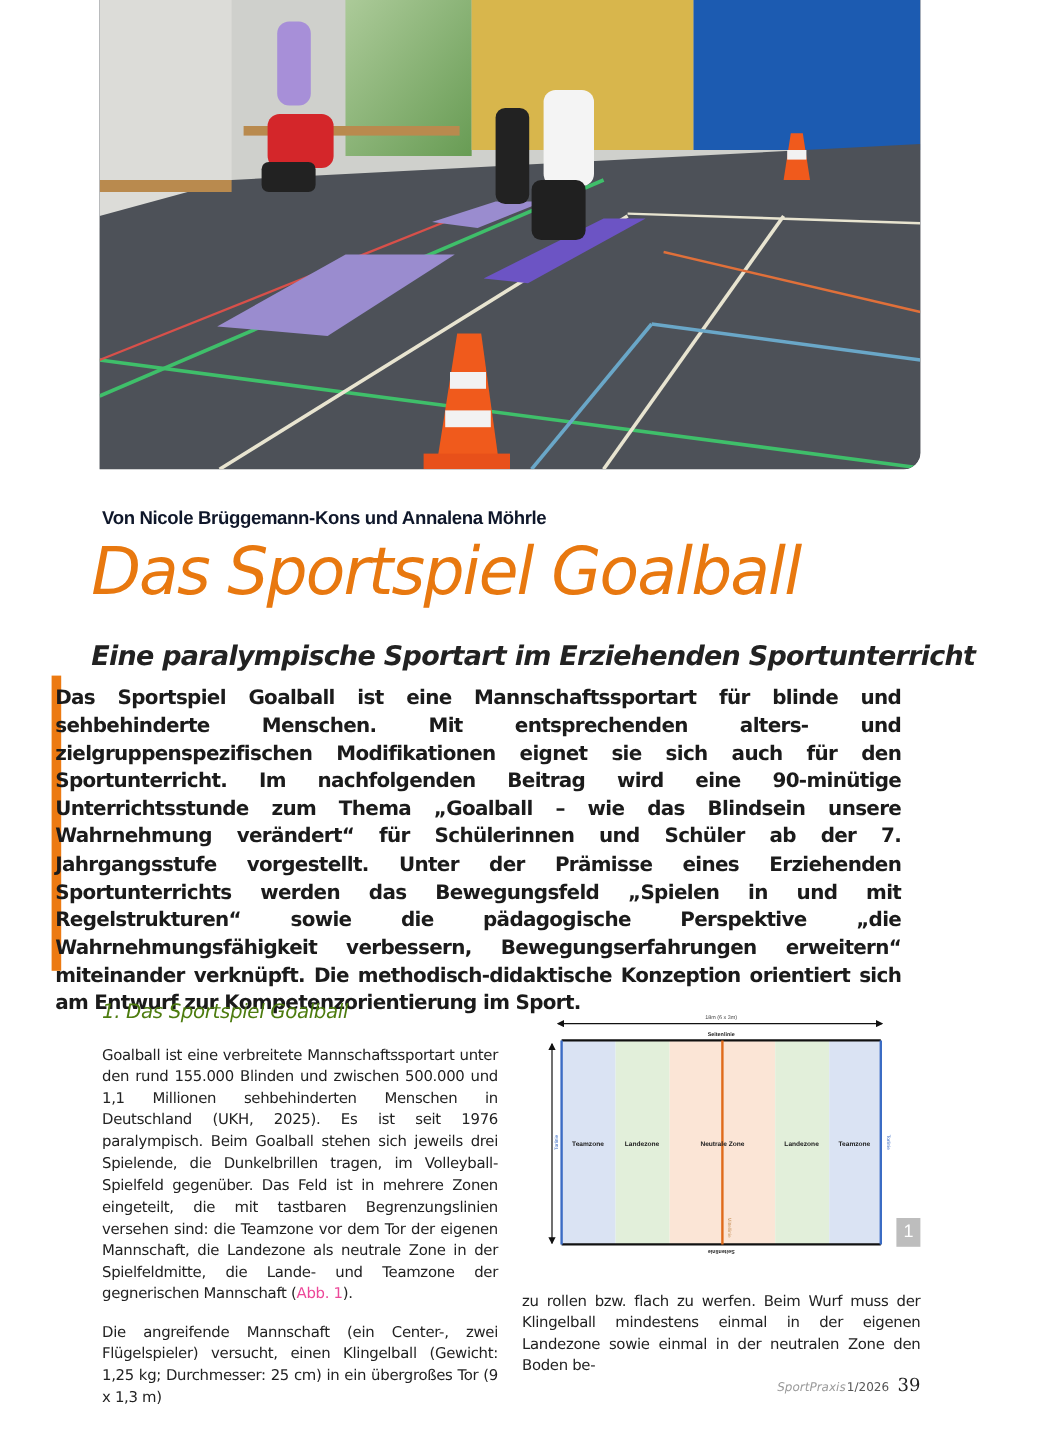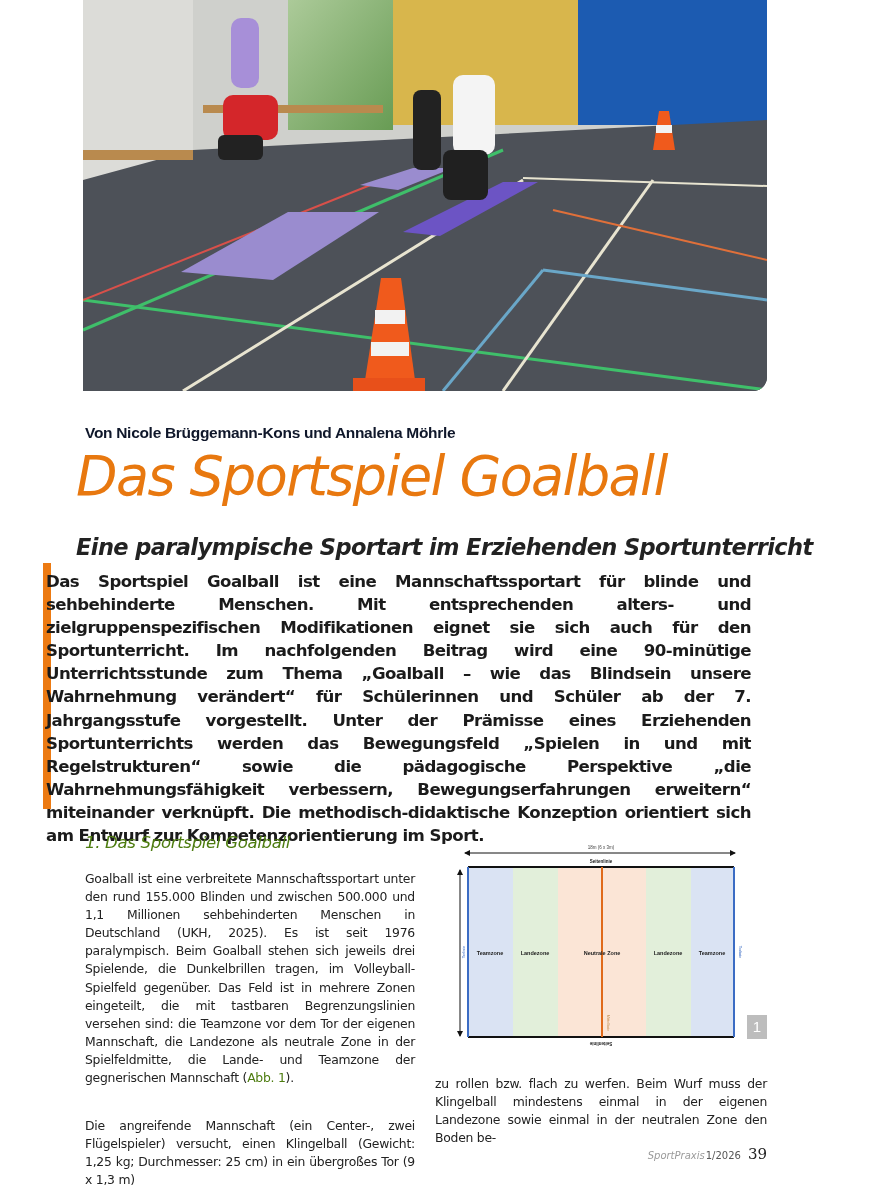--- a/index.html
+++ b/index.html
@@ -47,23 +47,23 @@
   .section-heading {
     position: absolute; left: 85px; top: 833px;
     font-family: "DejaVu Sans", sans-serif; font-style: oblique; font-weight: normal;
     font-size: 16.5px; color: #4d7c0f; letter-spacing: -0.3px;
   }
   .body-col {
     position: absolute; font-family: "DejaVu Sans", sans-serif; font-size: 12.4px;
     line-height: 18.1px; letter-spacing: -0.25px; text-align: justify; color: #222;
   }
   .col-left { left: 85px; top: 870px; width: 330px; }
-  .col-left p + p { margin-top: 30px; }
+  .col-left p + p { margin-top: 14px; }
   .col-right { left: 435px; top: 1075px; width: 332px; }
-  .fig-ref { color: #4d7c0f; }
+  .fig-ref { color: #ec4899; }
 
   
   .figure { position: absolute; left: 455px; top: 838px; width: 315px; height: 210px; }
   .figure svg { display: block; width: 100%; height: 100%; }
   .fig-number {
     position: absolute; left: 747px; top: 1015px; width: 20px; height: 24px;
     background: #bdbdbd; color: #fff; font-family: "Liberation Sans", sans-serif;
     font-size: 15px; text-align: center; line-height: 24px;
   }
 

